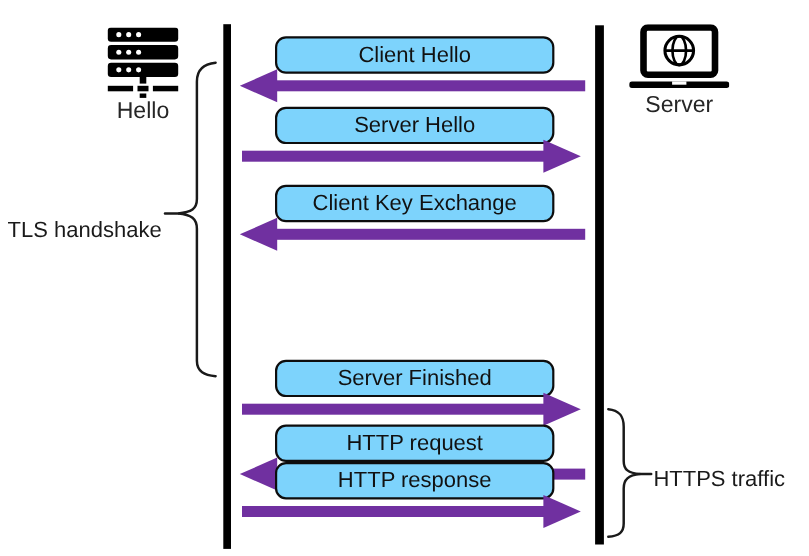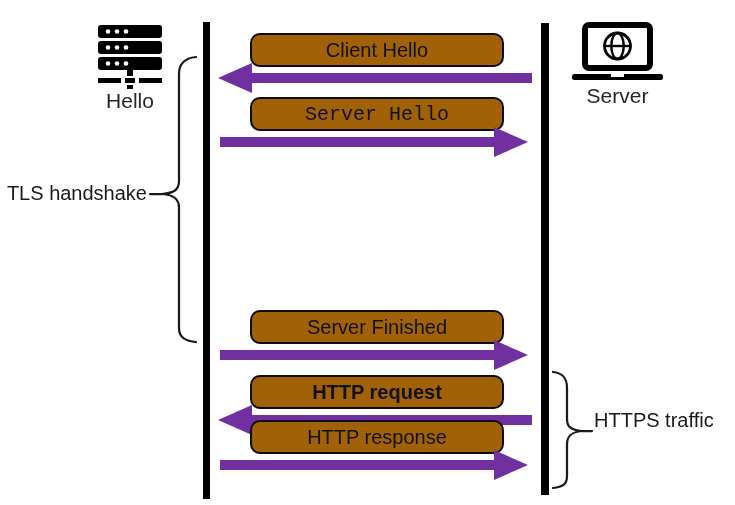--- a/index.html
+++ b/index.html
@@ -14,30 +14,30 @@
   .actor-label{position:absolute;text-align:center;font-size:21px;color:#262626;}
   .actor-label.server{left:85px;top:89px;width:90px;}
   .actor-label.client{left:572px;top:84px;width:91px;}
 
   .icon{position:absolute;}
   .icon.server{left:97px;top:25px;}
   .icon.client{left:572px;top:22px;}
 
   .msg{position:absolute;left:0;width:735px;height:64px;}
   .msg.r1{top:33px;}
-  .msg.r2{top:97px;font-family:Liberation Mono, monospace;}
+  .msg.r2{top:97px;}
   .msg.r3{top:168px;}
   .msg.r4{top:238px;}
-  .msg.r5{top:310px;}
-  .msg.r6{top:375px;font-weight:bold;}
+  .msg.r5{top:327px;}
+  .msg.r6{top:386px;}
   .msg.r7{top:420px;}
 
   .box{
     position:absolute;left:250px;top:0;width:250px;height:30px;
-    background:#a16207;border:2px solid #0d0d0d;border-radius:10px;
+    background:#7dd3fc;border:2px solid #0d0d0d;border-radius:10px;
     display:flex;align-items:center;justify-content:center;
     font-size:20px;color:#111;white-space:nowrap;
   }
   .arrow{position:absolute;top:30px;height:30px;}
   .arrow .bar{position:absolute;top:10px;height:10px;background:#7030A0;}
   .arrow.to-server{left:218px;width:314px;}
   .arrow.to-server .bar{left:32px;right:0;}
   .arrow.to-client{left:220px;width:308px;}
   .arrow.to-client .bar{left:0;right:32px;}
   .arrow.both{left:220px;width:308px;}
@@ -46,21 +46,21 @@
     background-image:repeating-linear-gradient(90deg,#7030A0 0 18px,transparent 18px 25px);
   }
   .head{position:absolute;width:0;height:0;top:0;}
   .head.left{left:0;border-top:15px solid transparent;border-bottom:15px solid transparent;border-right:34px solid #7030A0;}
   .head.right{right:0;border-top:15px solid transparent;border-bottom:15px solid transparent;border-left:34px solid #7030A0;}
   .arrow.both .head.left{top:3px;border-top-width:12px;border-bottom-width:12px;border-right-width:28px;}
   .arrow.both .head.right{top:3px;border-top-width:12px;border-bottom-width:12px;border-left-width:28px;}
 
   .brace-layer{position:absolute;left:0;top:0;width:735px;height:505px;pointer-events:none;}
 
-  .group-label{position:absolute;font-size:20px;color:#1a1a1a;white-space:nowrap;}
+  .group-label{position:absolute;font-size:20px;color:#1a1a1a;white-space:nowrap;margin-top:16px;}
   .group-label.tls{left:0;width:147px;top:182px;text-align:right;}
   .group-label.https{left:594px;top:409px;text-align:left;}
 </style>
 </head>
 <body>
 
 <div class="stage">
 
   <svg class="brace-layer" viewBox="0 0 735 505" xmlns="http://www.w3.org/2000/svg">
     <path d="M196,57 C186,58 179,63 179,74 L179,181 C179,190 174,193 162,194 C174,195 179,199 179,208 L179,328 C179,338 186,341 196,342" fill="none" stroke="#1a1a1a" stroke-width="2.25" stroke-linecap="round"></path>
@@ -118,20 +118,27 @@
   </div>
 
   <div class="msg r2">
     <div class="box">Server Hello</div>
     <div class="arrow to-client">
       <div class="bar"></div>
       <div class="head right"></div>
     </div>
   </div>
 
+  <div class="msg r3">
+    <div class="box">Client Key Exchange</div>
+    <div class="arrow to-server">
+      <div class="head left"></div>
+      <div class="bar"></div>
+    </div>
+  </div>
 
 
   <div class="msg r5">
     <div class="box">Server Finished</div>
     <div class="arrow to-client">
       <div class="bar"></div>
       <div class="head right"></div>
     </div>
   </div>
 

